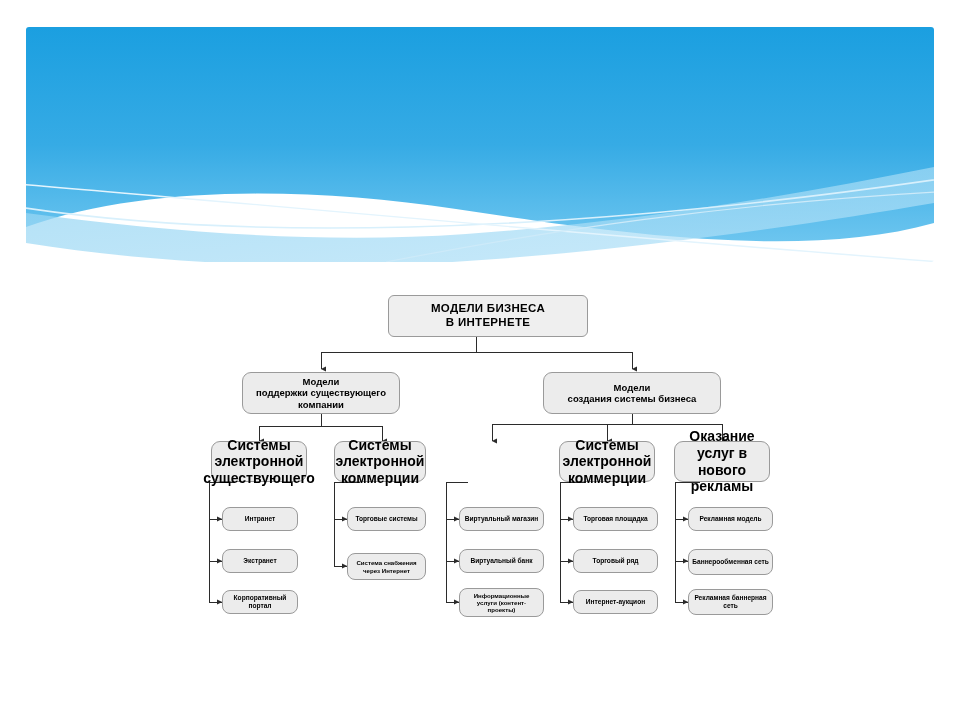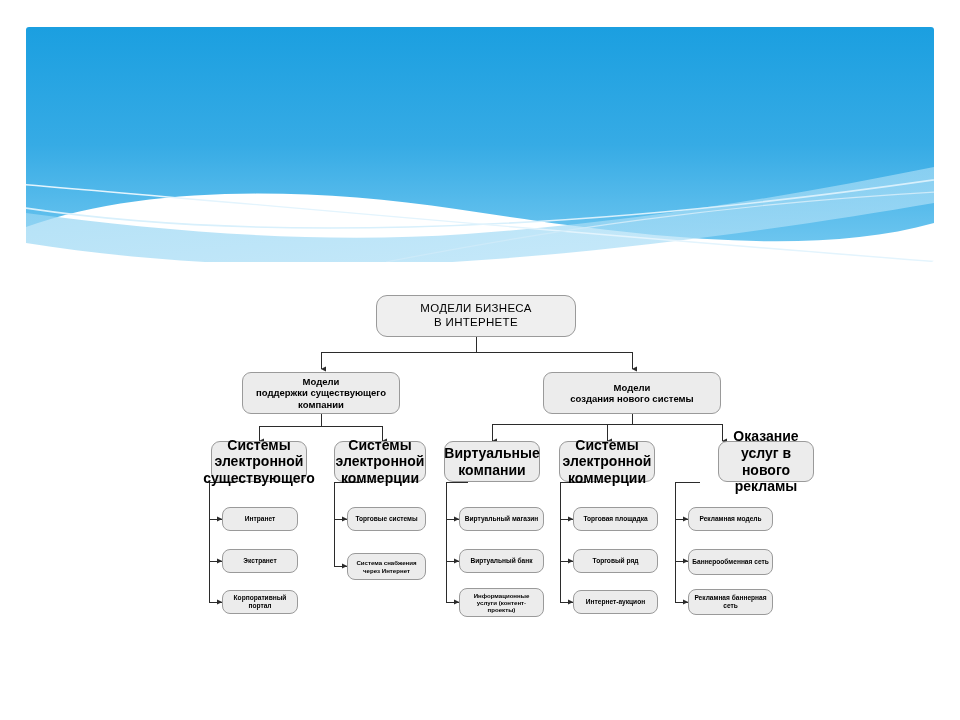--- a/index.html
+++ b/index.html
@@ -54,24 +54,25 @@
     justify-content: center;
     text-align: center;
     color: #000000;
     line-height: 1.18;
     padding: 1px 3px;
     z-index: 2;
   }
 
   .node-root {
     font-size: 11.5px;
-    font-weight: normal;
+    font-weight: bold;
     letter-spacing: .3px;
-    border-radius: 11px;
+    border-radius: 6px;
     background: #efefef;
+    margin-left: 12px;
   }
   .node-l2 {
     font-size: 9.5px;
     font-weight: bold;
   }
   .node-l3 {
     font-size: 14px;
     font-weight: bold;
   }
   .node-leaf {
@@ -196,56 +197,50 @@
     <div>
       <div>Модели</div>
       <div>поддержки существующего</div>
       <div>компании</div>
     </div>
   </div>
 
   <div class="node node-l2" style="left:543px; top:372px; width:178px; height:42px;">
     <div>
       <div>Модели</div>
-      <div>создания нового системы</div>
+      <div>создания системы бизнеса</div>
     </div>
   </div>
 
   <div class="node node-l3" style="left:211px; top:441px; width:96px; height:41px;">
     <div>
       <div>Системы</div>
       <div>электронной</div>
       <div>существующего</div>
     </div>
   </div>
 
   <div class="node node-l3" style="left:334px; top:441px; width:92px; height:41px;">
     <div>
       <div>Системы</div>
       <div>электронной</div>
       <div>коммерции</div>
     </div>
   </div>
 
-  <div class="node node-l3" style="left:444px; top:441px; width:96px; height:41px;">
-    <div>
-      <div>Виртуальные</div>
-      <div>компании</div>
-    </div>
-  </div>
 
   <div class="node node-l3" style="left:559px; top:441px; width:96px; height:41px;">
     <div>
       <div>Системы</div>
       <div>электронной</div>
       <div>коммерции</div>
     </div>
   </div>
 
-  <div class="node node-l3" style="left:674px; top:441px; width:96px; height:41px;margin-left:44px;">
+  <div class="node node-l3" style="left:674px; top:441px; width:96px; height:41px;">
     <div>
       <div>Оказание услуг в</div>
       <div>нового рекламы</div>
     </div>
   </div>
 
   <div class="node node-leaf" style="left:222px; top:507px; width:76px; height:24px;">Интранет</div>
   <div class="node node-leaf" style="left:222px; top:549px; width:76px; height:24px;">Экстранет</div>
   <div class="node node-leaf" style="left:222px; top:590px; width:76px; height:24px;">Корпоративный портал</div>
 

